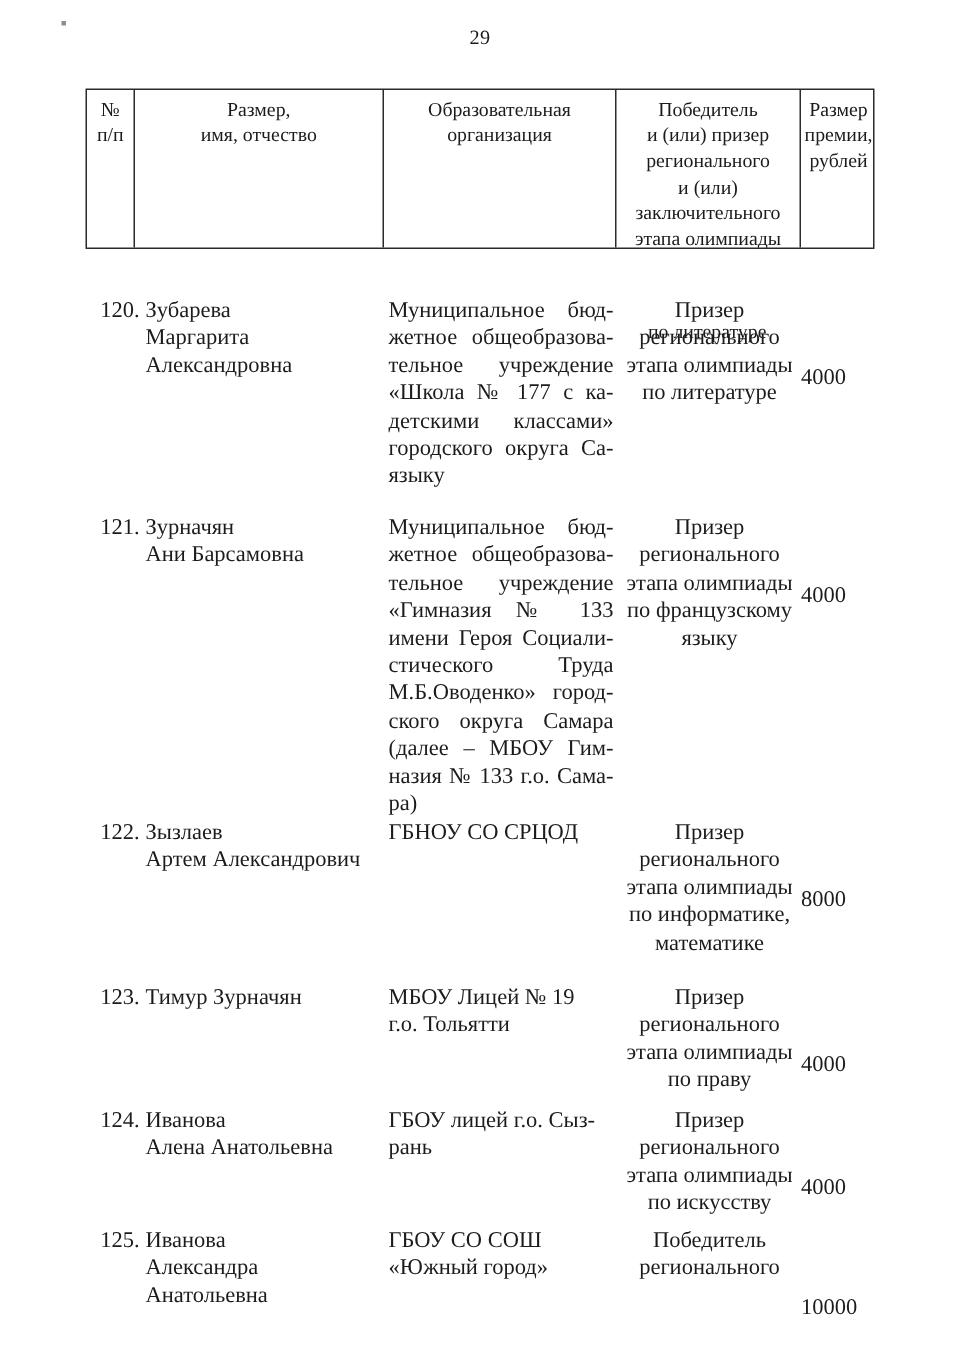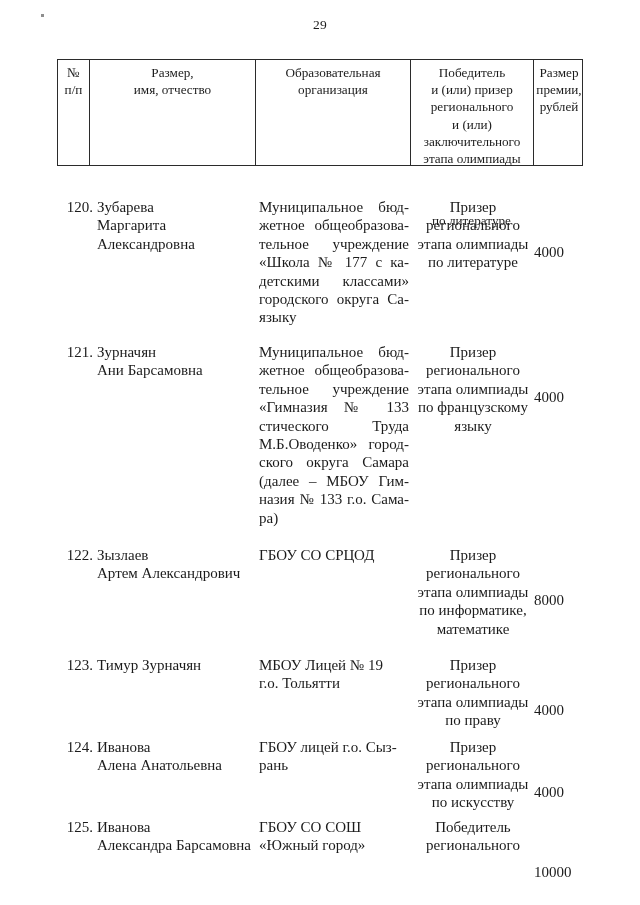--- a/index.html
+++ b/index.html
@@ -198,20 +198,21 @@
         <div class="cell c-num">121.</div>
         <div class="cell c-name">
           <div>Зурначян</div>
           <div>Ани Барсамовна</div>
         </div>
         <div class="cell c-org">
           <div style="text-align: justify; text-align-last: justify;">Муниципальное бюд-</div>
           <div style="text-align: justify; text-align-last: justify;">жетное общеобразова-</div>
           <div style="text-align: justify; text-align-last: justify;">тельное учреждение</div>
           <div style="text-align: justify; text-align-last: justify;">«Гимназия № 133</div>
+          <div style="text-align: justify; text-align-last: justify;">имени Героя Социали-</div>
           <div style="text-align: justify; text-align-last: justify;">стического Труда</div>
           <div style="text-align: justify; text-align-last: justify;">М.Б.Оводенко» город-</div>
           <div style="text-align: justify; text-align-last: justify;">ского округа Самара</div>
           <div style="text-align: justify; text-align-last: justify;">(далее – МБОУ Гим-</div>
           <div style="text-align: justify; text-align-last: justify;">назия № 133 г.о. Сама-</div>
           <div>ра)</div>
         </div>
         <div class="cell c-win">
           <div>Призер</div>
           <div>регионального</div>
@@ -221,21 +222,21 @@
         </div>
         <div class="cell c-sum">4000</div>
       </div>
       <div class="row" style="top: 546px;">
         <div class="cell c-num">122.</div>
         <div class="cell c-name">
           <div>Зызлаев</div>
           <div>Артем Александрович</div>
         </div>
         <div class="cell c-org short">
-          <div>ГБОУ СО СРЦОД</div>
+          <div>ГБНОУ СО СРЦОД</div>
         </div>
         <div class="cell c-win">
           <div>Призер</div>
           <div>регионального</div>
           <div>этапа олимпиады</div>
           <div>по информатике,</div>
           <div>математике</div>
         </div>
         <div class="cell c-sum">8000</div>
       </div>
@@ -271,21 +272,21 @@
           <div>регионального</div>
           <div>этапа олимпиады</div>
           <div>по искусству</div>
         </div>
         <div class="cell c-sum">4000</div>
       </div>
       <div class="row" style="top: 818px;">
         <div class="cell c-num">125.</div>
         <div class="cell c-name">
           <div>Иванова</div>
-          <div>Александра Барсамовна</div>
+          <div>Александра Анатольевна</div>
         </div>
         <div class="cell c-org short">
           <div>ГБОУ СО СОШ</div>
           <div>«Южный город»</div>
         </div>
         <div class="cell c-win">
           <div>Победитель</div>
           <div>регионального</div>
         </div>
         <div class="cell c-sum">10000</div>

